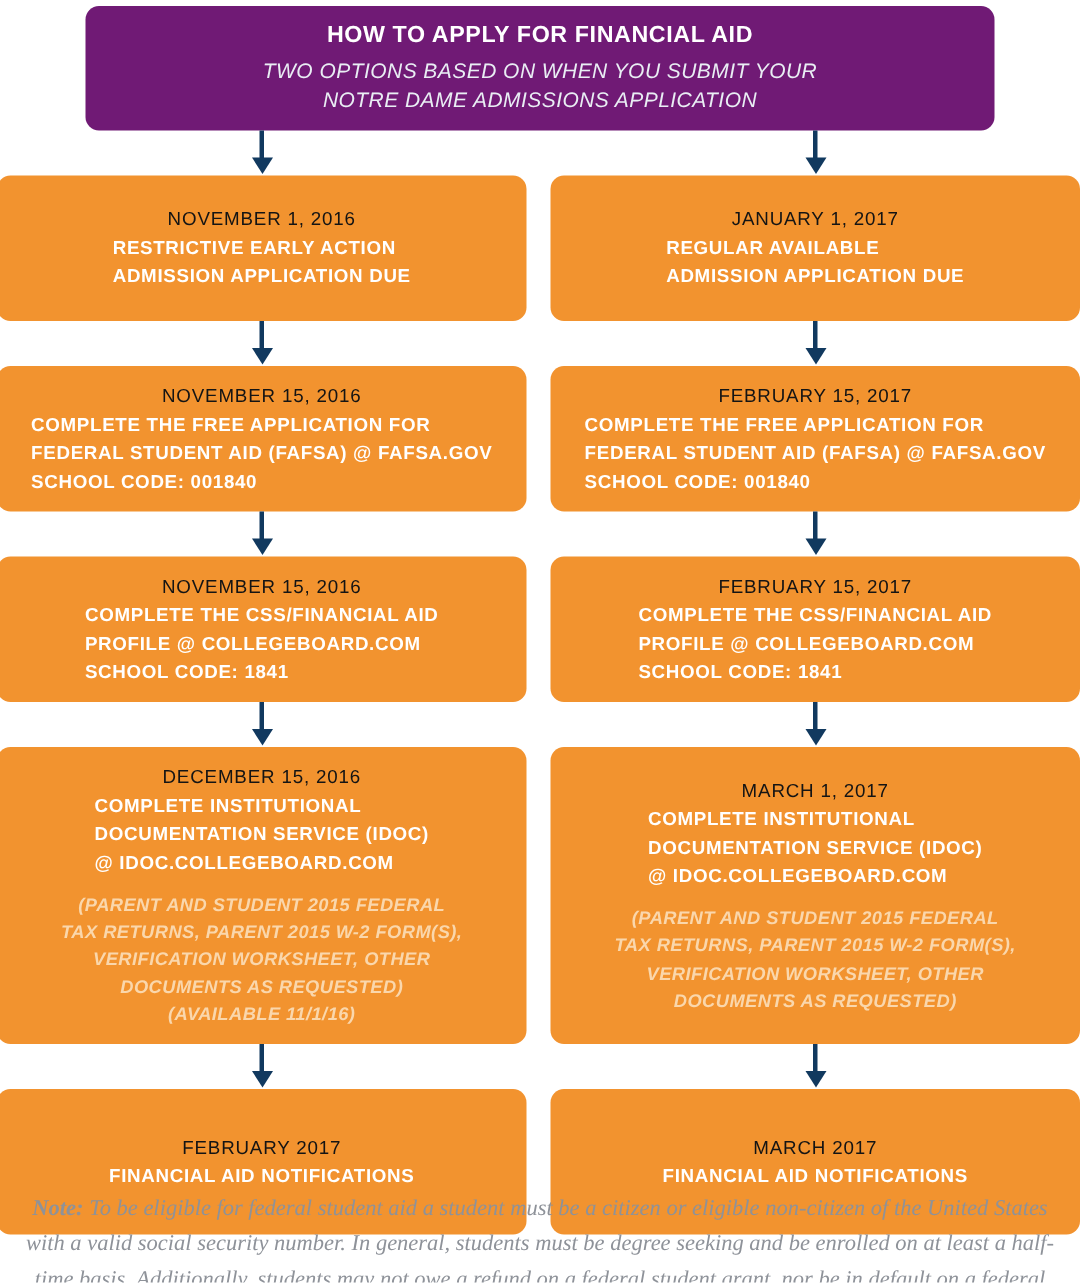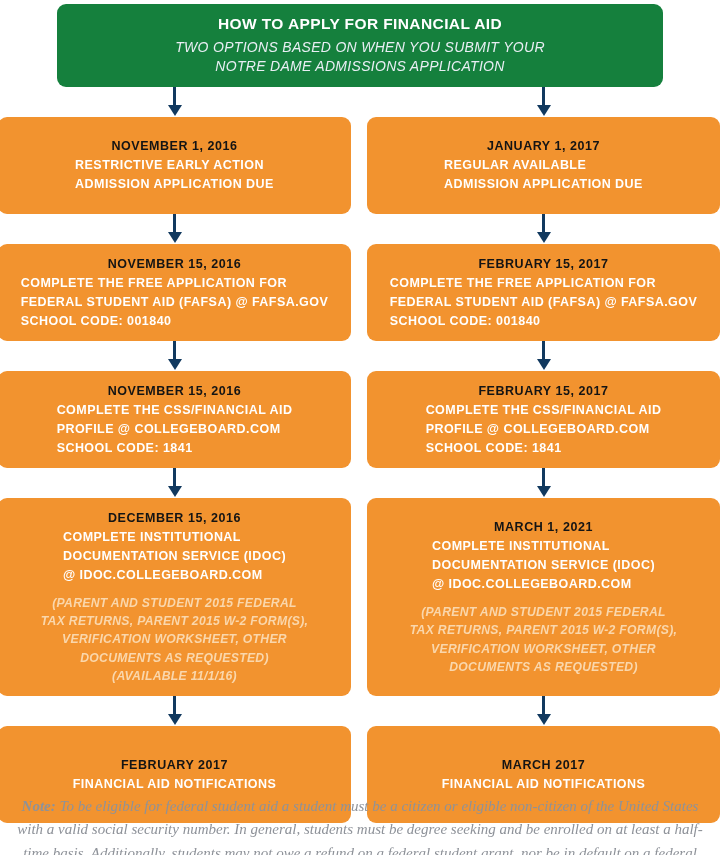--- a/index.html
+++ b/index.html
@@ -15,21 +15,21 @@
     position: relative;
   }
 
   
   .header-banner {
     position: absolute;
     left: 57px;
     top: 4px;
     width: 606px;
     height: 83px;
-    background: #15803d;
+    background: #701a75;
     border-radius: 9px;
     display: flex;
     flex-direction: column;
     align-items: center;
     justify-content: center;
     box-sizing: border-box;
     padding: 6px 10px;
   }
   .header-title {
     color: #ffffff;
@@ -109,21 +109,21 @@
     justify-content: center;
     text-align: center;
     flex: 0 0 auto;
   }
   .step.h-short { height: 97px; }
   .step.h-tall  { height: 198px; }
 
   .step-date {
     color: #141414;
     font-size: 12.5px;
-    font-weight: bold;
+    font-weight: normal;
     letter-spacing: 0.55px;
     line-height: 1.52;
     text-align: center;
   }
   .step-lines {
     color: #ffffff;
     font-size: 12.5px;
     font-weight: bold;
     letter-spacing: 0.45px;
     line-height: 1.52;
@@ -271,21 +271,21 @@
           <span class="step-line">COMPLETE THE CSS/FINANCIAL AID</span>
           <span class="step-line">PROFILE @ COLLEGEBOARD.COM</span>
           <span class="step-line">SCHOOL CODE: 1841</span>
         </div>
       </div>
       <div class="arrow">
         <span class="shaft"></span>
         <span class="head"></span>
       </div>
       <div class="step h-tall">
-        <div class="step-date">MARCH 1, 2021</div>
+        <div class="step-date">MARCH 1, 2017</div>
         <div class="step-lines">
           <span class="step-line">COMPLETE INSTITUTIONAL</span>
           <span class="step-line">DOCUMENTATION SERVICE (IDOC)</span>
           <span class="step-line">@ IDOC.COLLEGEBOARD.COM</span>
         </div>
         <div class="step-note">
           <span class="note-line">(PARENT AND STUDENT 2015 FEDERAL</span>
           <span class="note-line">TAX RETURNS, PARENT 2015 W-2 FORM(S),</span>
           <span class="note-line">VERIFICATION WORKSHEET, OTHER</span>
           <span class="note-line">DOCUMENTS AS REQUESTED)</span>

